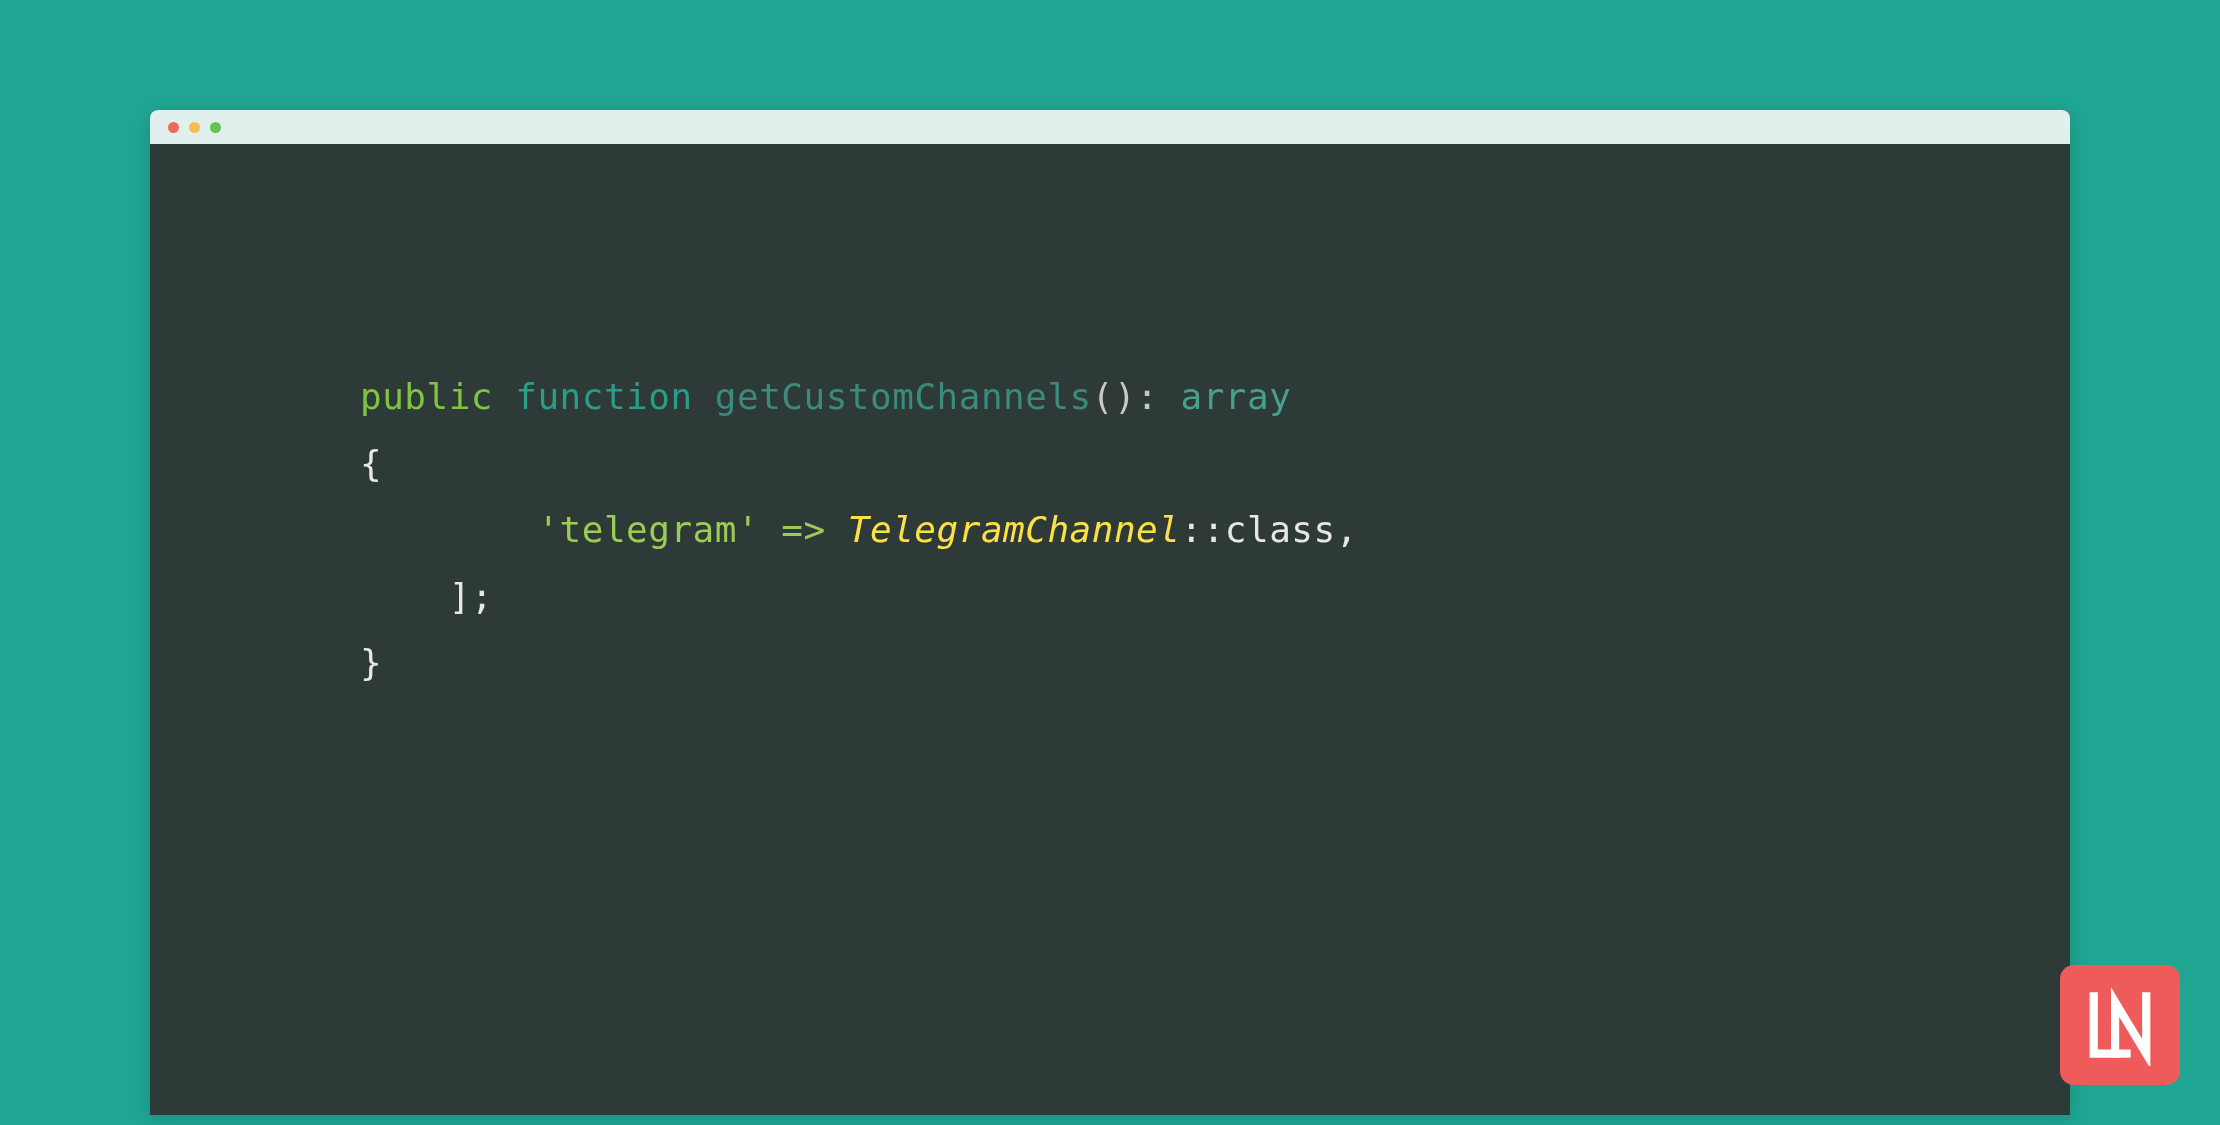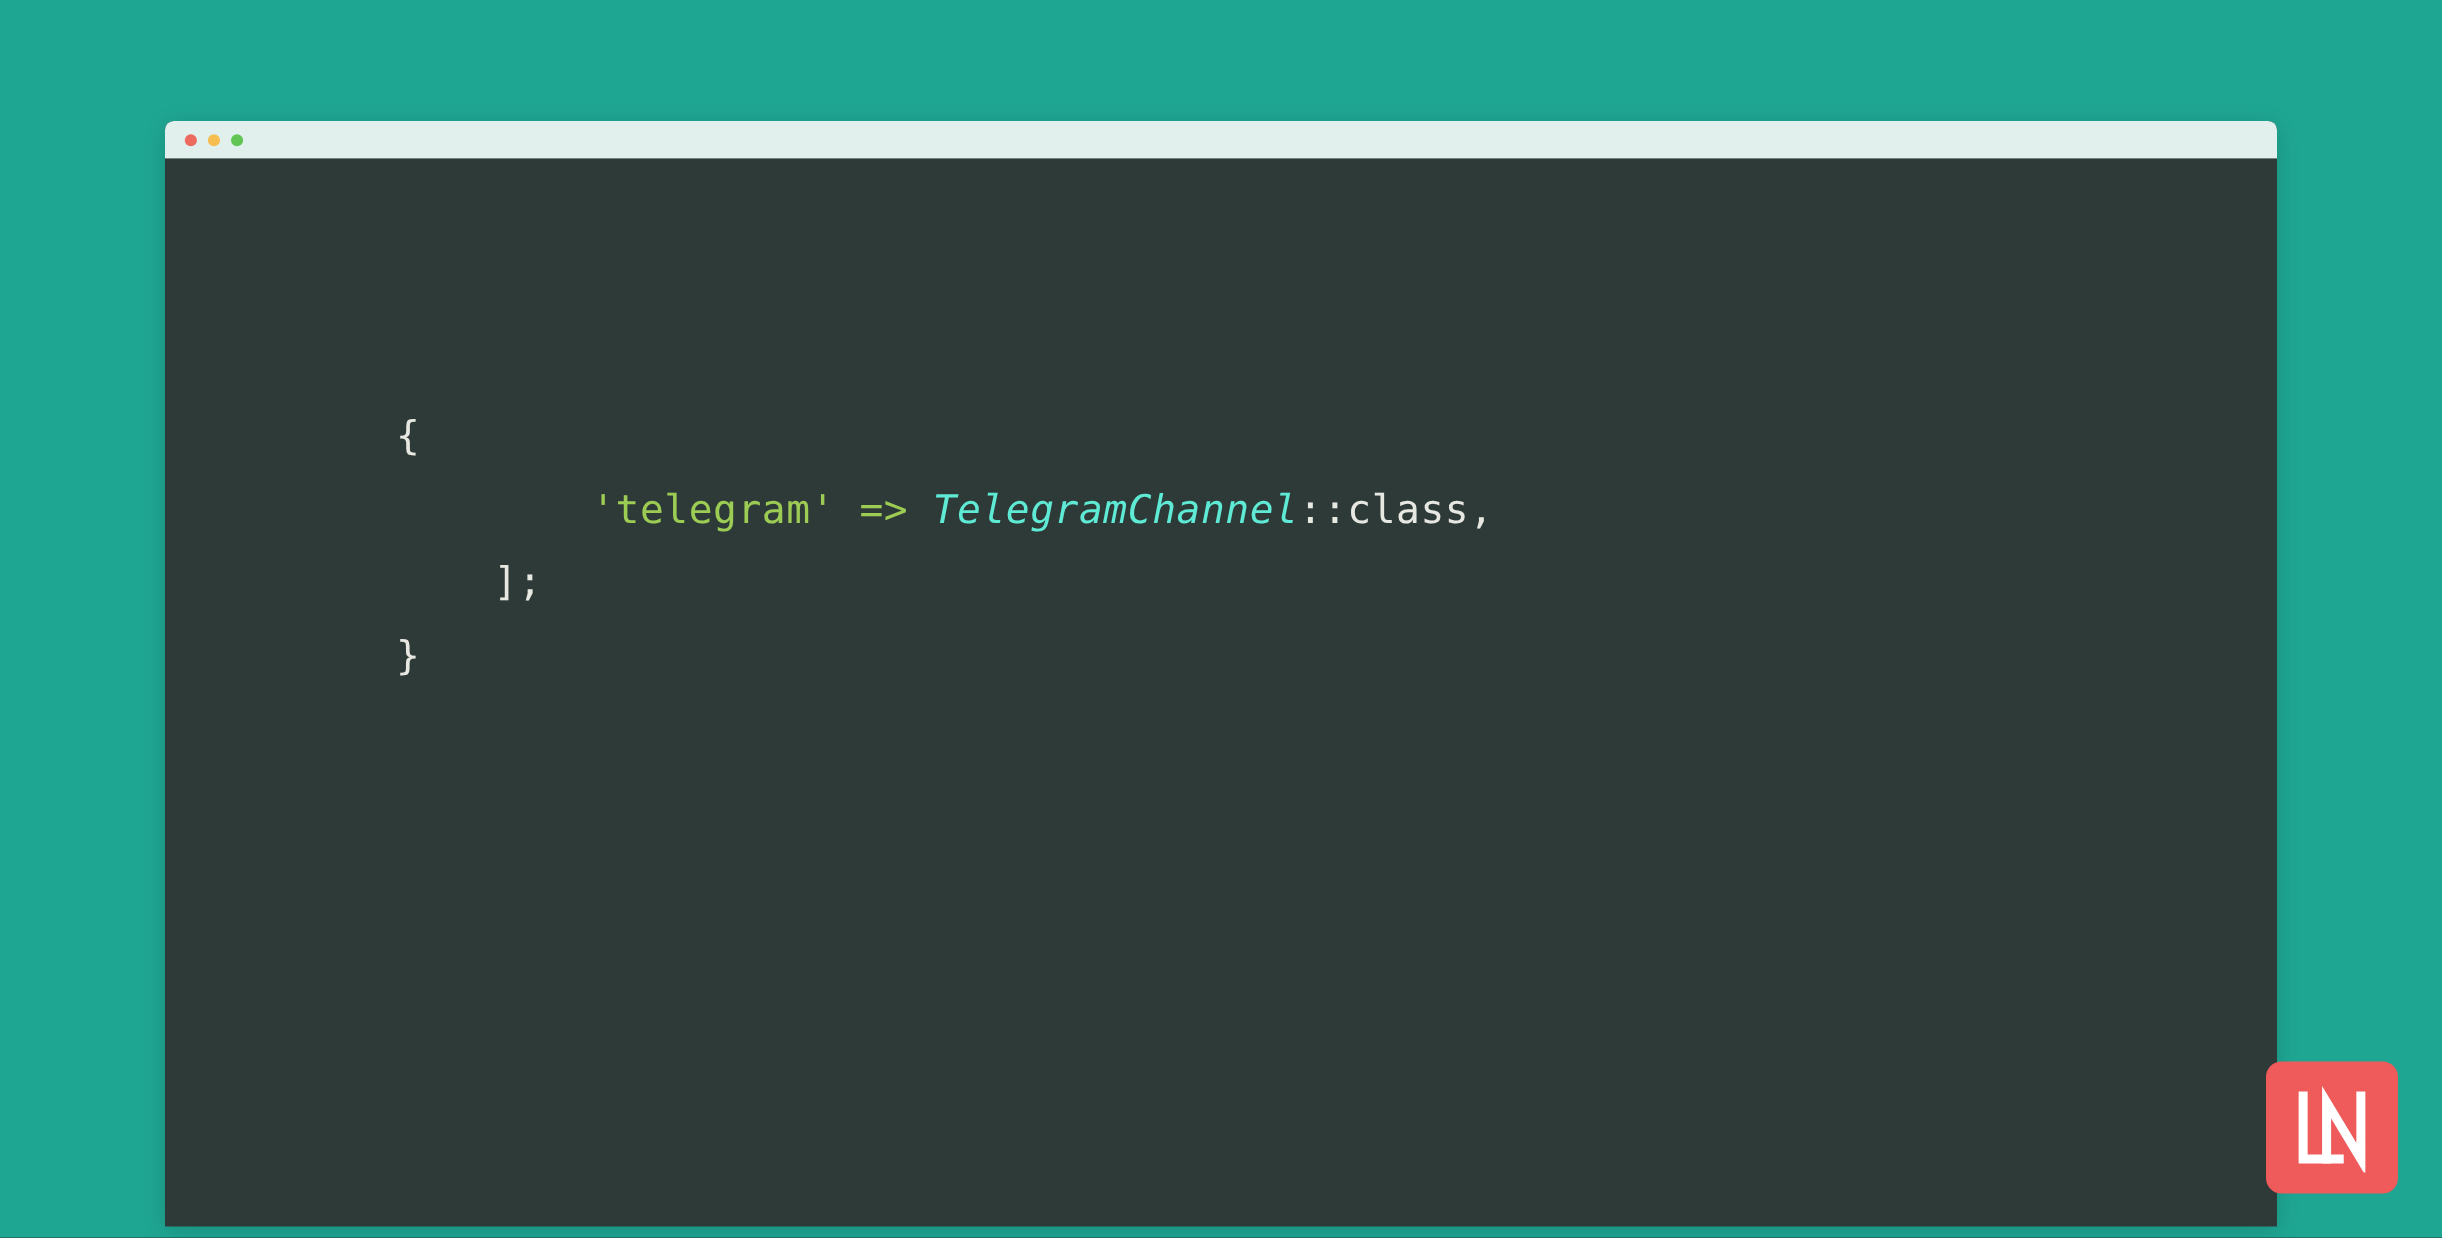--- a/index.html
+++ b/index.html
@@ -64,21 +64,21 @@
     .tok-keyword-public { color: #7fc441; }
     .tok-keyword-function { color: #2a9d8a; }
     .tok-keyword-return { color: #2a9d8a; }
     .tok-funcname { color: #3a8a7e; }
     .tok-paren { color: #c9c9c1; }
     .tok-type { color: #479f90; }
     .tok-brace { color: #e8e8e3; }
     .tok-bracket { color: #e8e8e3; }
     .tok-string { color: #9dcc54; }
     .tok-arrow { color: #9dcc54; }
-    .tok-classname { color: #5eead4; font-style: italic; margin-top: 48px; }
+    .tok-classname { color: #fde047; font-style: italic; margin-top: 48px; }
     .tok-static { color: #e8e8e3; }
     
     .logo-badge {
       position: absolute;
       bottom: 40px;
       right: 40px;
       width: 120px;
       height: 120px;
       background: #ef5b5b;
       border-radius: 14px;
@@ -96,20 +96,21 @@
 <body>
 
 <div class="window">
   <div class="titlebar">
     <div class="traffic-light traffic-red"></div>
     <div class="traffic-light traffic-yellow"></div>
     <div class="traffic-light traffic-green"></div>
   </div>
 
   <div class="code-area">
+    <div class="code-line"><span class="tok-keyword-public">public</span> <span class="tok-keyword-function">function</span> <span class="tok-funcname">getCustomChannels</span><span class="tok-paren">()</span><span class="tok-paren">: </span><span class="tok-type">array</span></div>
     <div class="code-line"><span class="tok-brace">{</span></div>
     <div class="code-line"><span>        </span><span class="tok-string">'telegram'</span><span class="tok-arrow"> =&gt; </span><span class="tok-classname">TelegramChannel</span><span class="tok-static">::class,</span></div>
     <div class="code-line"><span>    </span><span class="tok-bracket">];</span></div>
     <div class="code-line"><span class="tok-brace">}</span></div>
   </div>
 </div>
 
 <div class="logo-badge">
   <svg class="logo-svg" viewBox="0 0 100 100">
     <path d="M 18 15 L 18 85 L 58 85" stroke="#ffffff" stroke-width="10" fill="none" stroke-linecap="square"></path>

